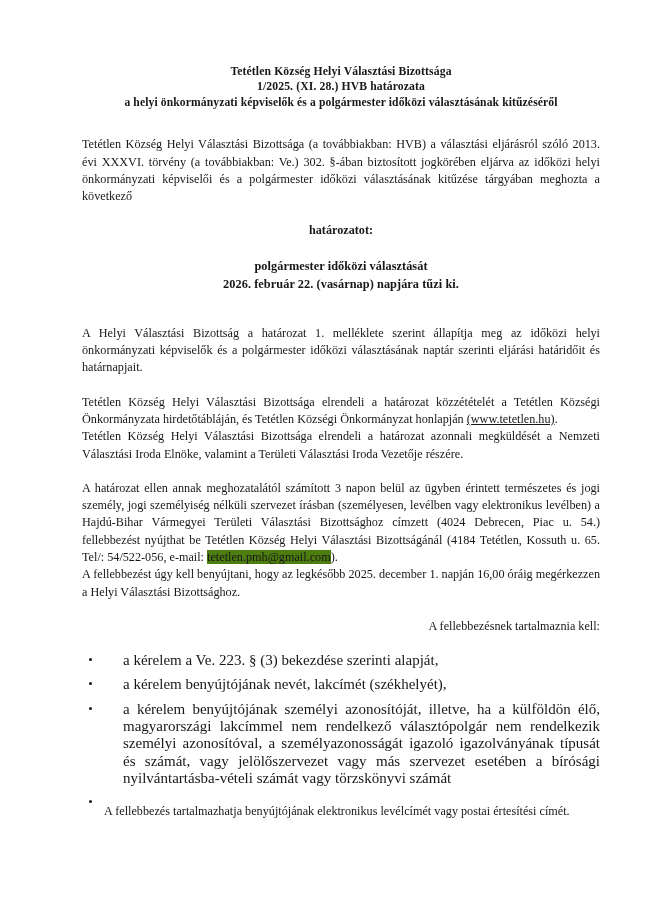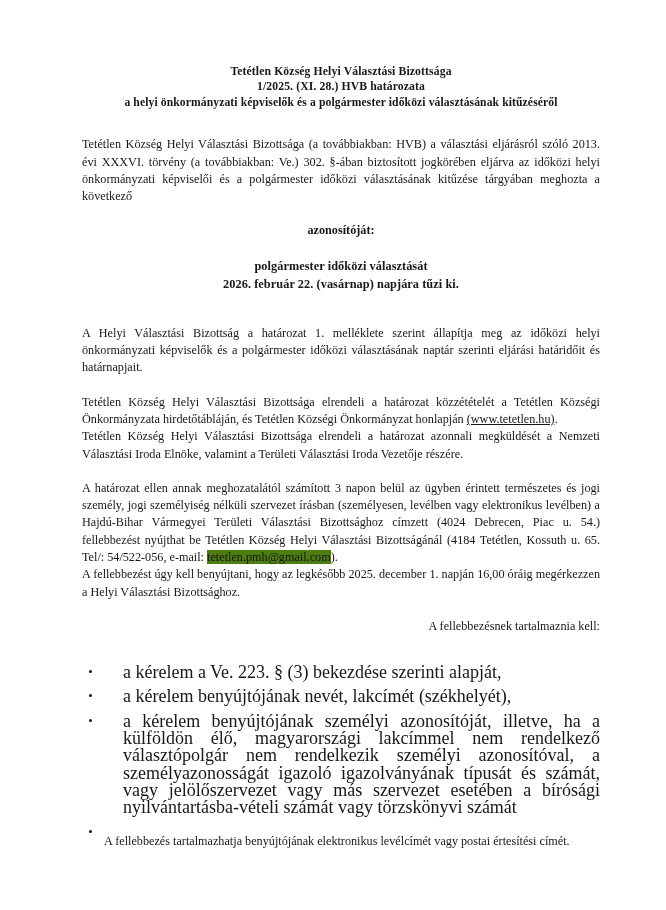--- a/index.html
+++ b/index.html
@@ -75,23 +75,23 @@
   .email-highlight { background: #4d7c0f; }
 
   
   ul.bullets {
     margin: 0;
     padding: 0;
     list-style: none;
   }
   ul.bullets > li {
     position: relative;
-    margin: 12px 0 0 0;
+    margin: 0 0 0 0;
     padding-left: 41px;
-    font-size: 18px;
+    font-size: 15px;
     line-height: 17.3px;
     text-align: justify;
     text-justify: inter-word;
   }
   ul.bullets > li + li { margin-top: 7px; }
   ul.bullets > li .dot {
     position: absolute;
     left: 7px;
     top: 6px;
     width: 3px;
@@ -120,21 +120,21 @@
       <span class="hline">1/2025. (XI. 28.) HVB határozata</span>
       <span class="hline hline-wide">a helyi önkormányzati képviselők és a polgármester időközi választásának kitűzéséről</span>
     </div>
 
     <div class="spacer-lg"></div>
 
     <p class="body">Tetétlen Község Helyi Választási Bizottsága (a továbbiakban: HVB) a választási eljárásról szóló 2013. évi XXXVI. törvény (a továbbiakban: Ve.) 302. §-ában biztosított jogkörében eljárva az időközi helyi önkormányzati képviselői és a polgármester időközi választásának kitűzése tárgyában meghozta a következő</p>
 
     <div class="spacer-md"></div>
 
-    <div class="center-bold">azonosítóját:</div>
+    <div class="center-bold">határozatot:</div>
 
     <div class="spacer-md"></div>
 
     <div class="resolution">
       <span class="rline">polgármester időközi választását</span>
       <span class="rline">2026. február 22. (vasárnap) napjára tűzi ki.</span>
     </div>
 
     <div class="spacer-lg"></div>
     <div class="spacer-xs"></div>

